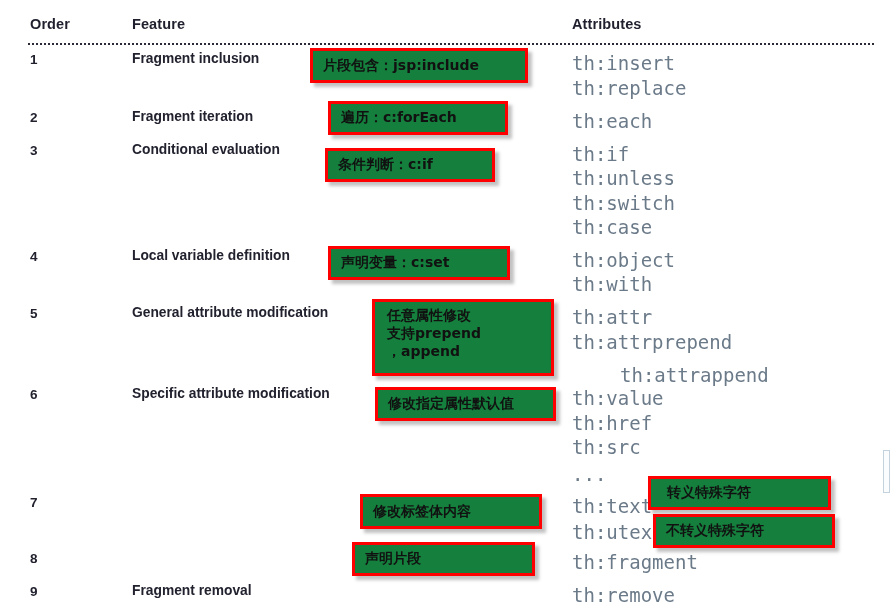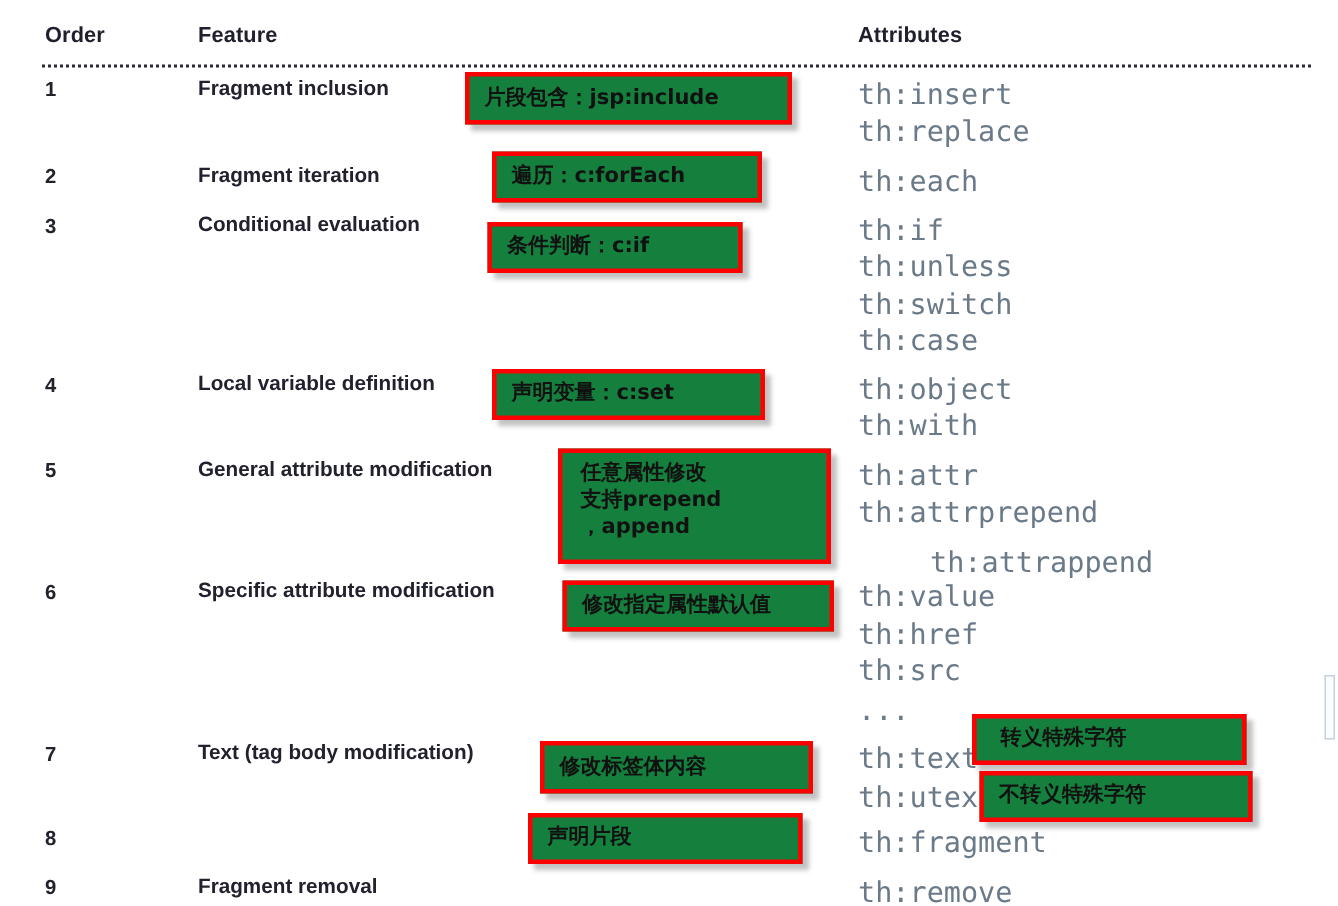--- a/index.html
+++ b/index.html
@@ -127,21 +127,20 @@
   <div class="order" style="top:495px;">7</div>
   <div class="order" style="top:551px;">8</div>
   <div class="order" style="top:584px;">9</div>
 
   <div class="feature" style="top:51px;">Fragment inclusion</div>
   <div class="feature" style="top:109px;">Fragment iteration</div>
   <div class="feature" style="top:142px;">Conditional evaluation</div>
   <div class="feature" style="top:248px;">Local variable definition</div>
   <div class="feature" style="top:305px;">General attribute modification</div>
   <div class="feature" style="top:386px;">Specific attribute modification</div>
-  <div class="feature" style="top:494px;">Text (tag body modification)</div>
   <div class="feature" style="top:583px;">Fragment removal</div>
 
   <div class="attr" style="top:52px;">th:insert</div>
   <div class="attr" style="top:77px;">th:replace</div>
 
   <div class="attr" style="top:110px;">th:each</div>
 
   <div class="attr" style="top:143px;">th:if</div>
   <div class="attr" style="top:167px;">th:unless</div>
   <div class="attr" style="top:192px;">th:switch</div>

